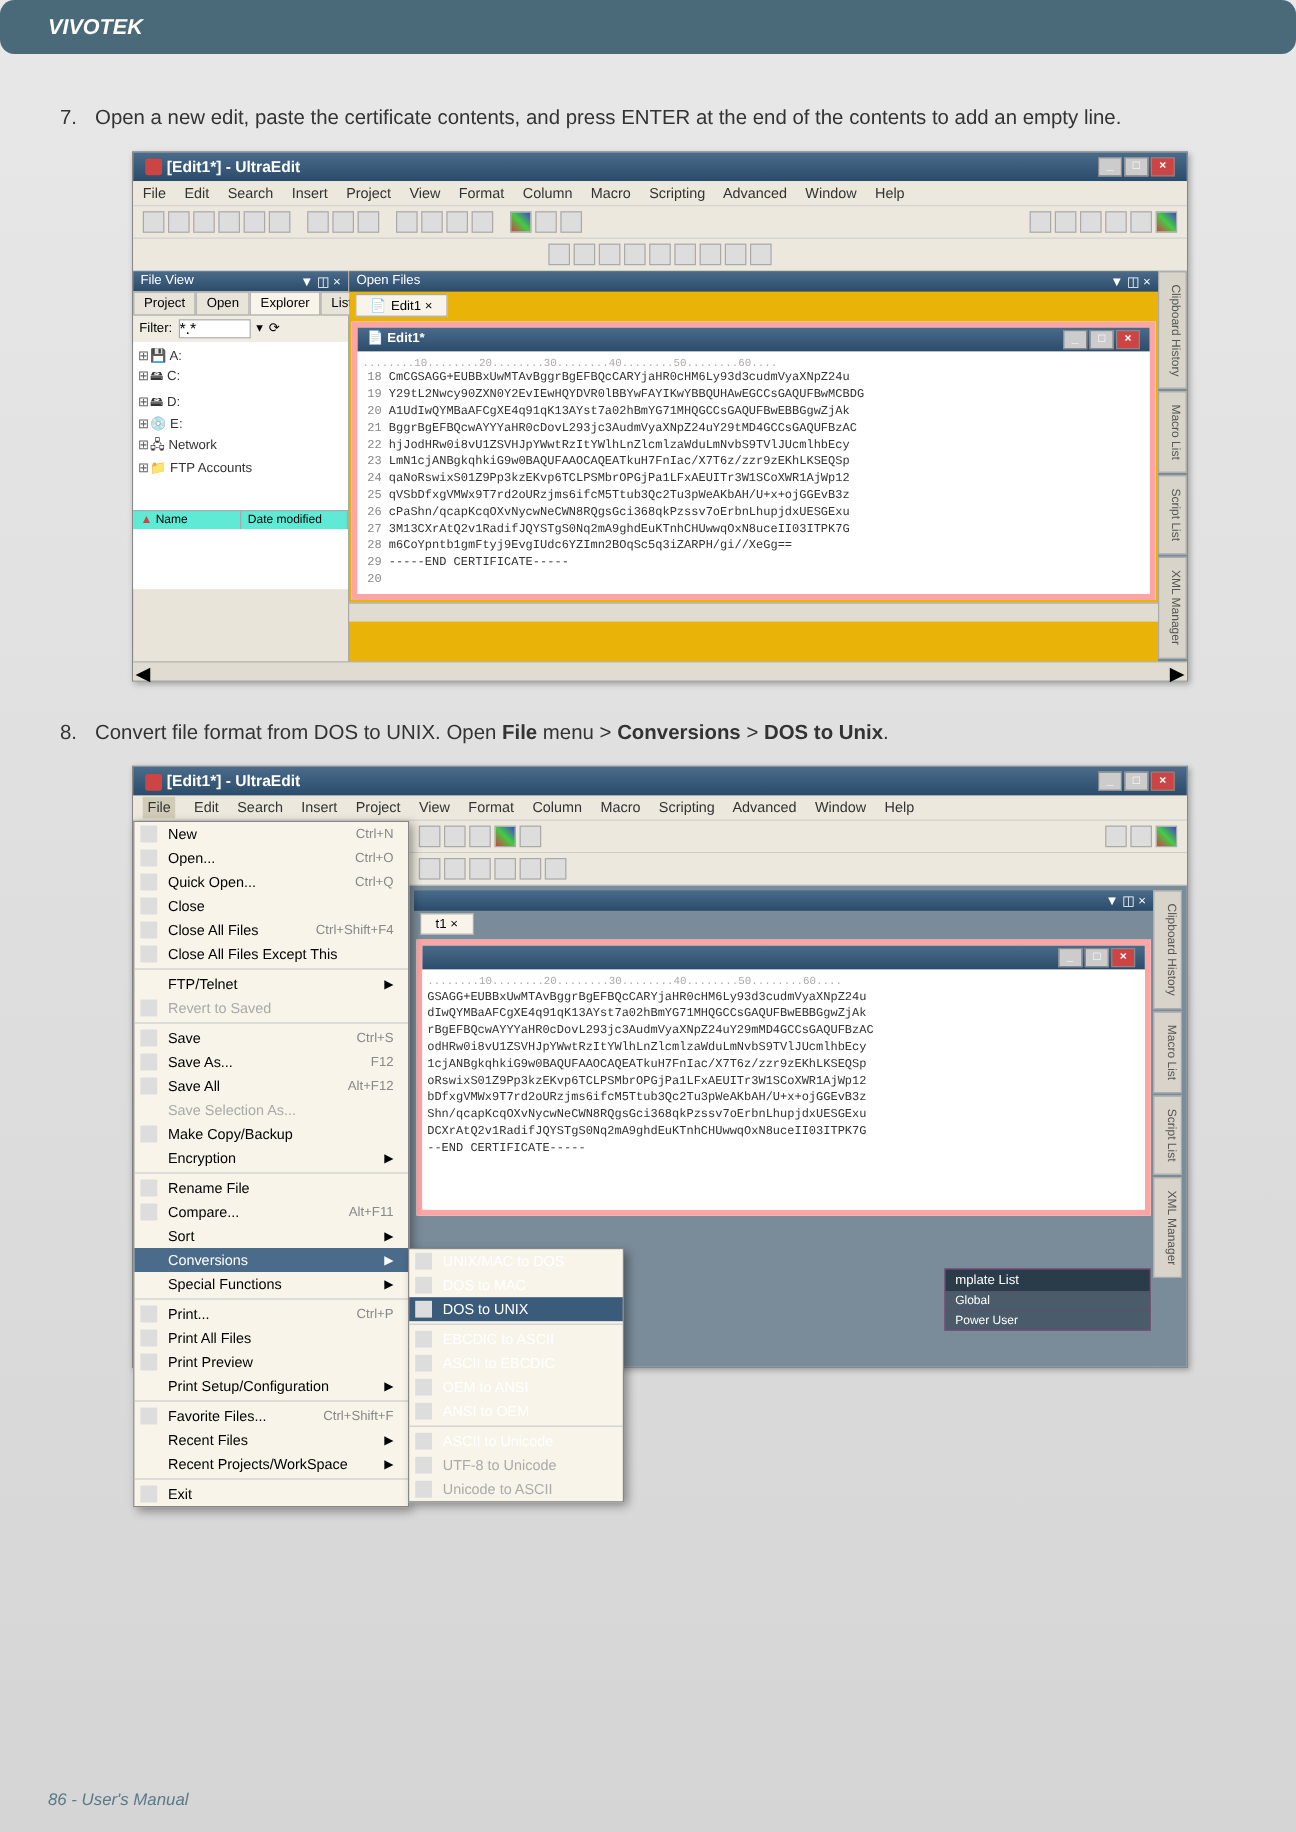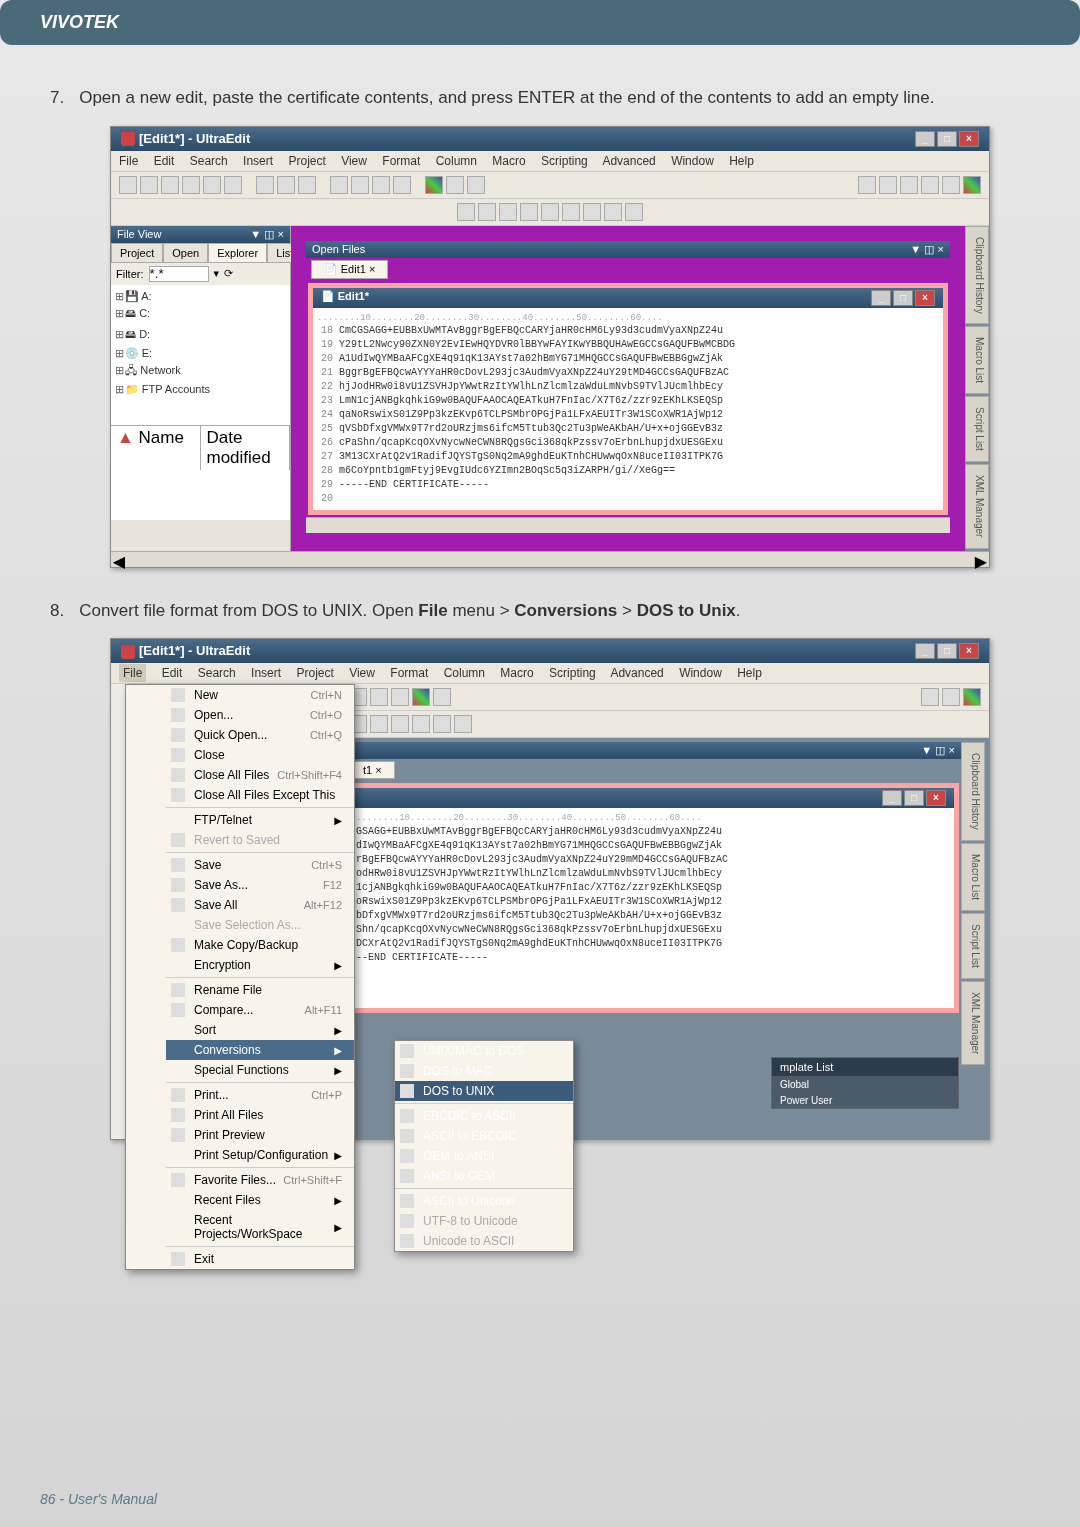--- a/index.html
+++ b/index.html
@@ -190,35 +190,35 @@
     }
     
     .tree-expander {
       display: inline-block;
       width: 10px;
       color: #666;
     }
     
     .list-header {
       display: flex;
-      background: #ffffff;
+      background: #5eead4;
       border-top: 1px solid #aaa;
-      font-size: 17px;
+      font-size: 10px;
     }
     
     .list-header-col {
       padding: 2px 6px;
       border-right: 1px solid #aaa;
       flex: 1;
     }
     
     .editor-area {
       flex: 1;
-      background: #a21caf;
-      padding: 15px;
+      background: #eab308;
+      padding: 0;
     }
     
     .editor-tabs {
       padding: 2px 5px;
       font-size: 11px;
     }
     
     .editor-tab {
       background: #f8f4ea;
       padding: 2px 12px;
@@ -353,21 +353,21 @@
     .submenu .menu-item.disabled {
       color: #aaa;
     }
     
     .template-list {
       position: absolute;
       right: 30px;
       bottom: 30px;
       background: #a21caf;
       color: white;
-      width: 188px;
+      width: 172px;
       font-size: 11px;
       border: 1px solid #666;
     }
     
     .template-list-header {
       padding: 3px 8px;
       background: #2a3b4a;
     }
     
     .template-list-item {
@@ -581,21 +581,21 @@
           <span>Column</span>
           <span>Macro</span>
           <span>Scripting</span>
           <span>Advanced</span>
           <span>Window</span>
           <span>Help</span>
         </div>
 
         <div class="file-menu-container">
 
-          <div class="file-menu-open" style="left:14px;top:0;padding-left:40px;">
+          <div class="file-menu-open" style="left:0;top:0;">
             <div class="menu-item">
                 <span class="menu-item-icon"></span>
                 <span>New</span>
                 <span class="menu-shortcut">Ctrl+N</span>
               </div>
             <div class="menu-item">
                 <span class="menu-item-icon"></span>
                 <span>Open...</span>
                 <span class="menu-shortcut">Ctrl+O</span>
               </div>

